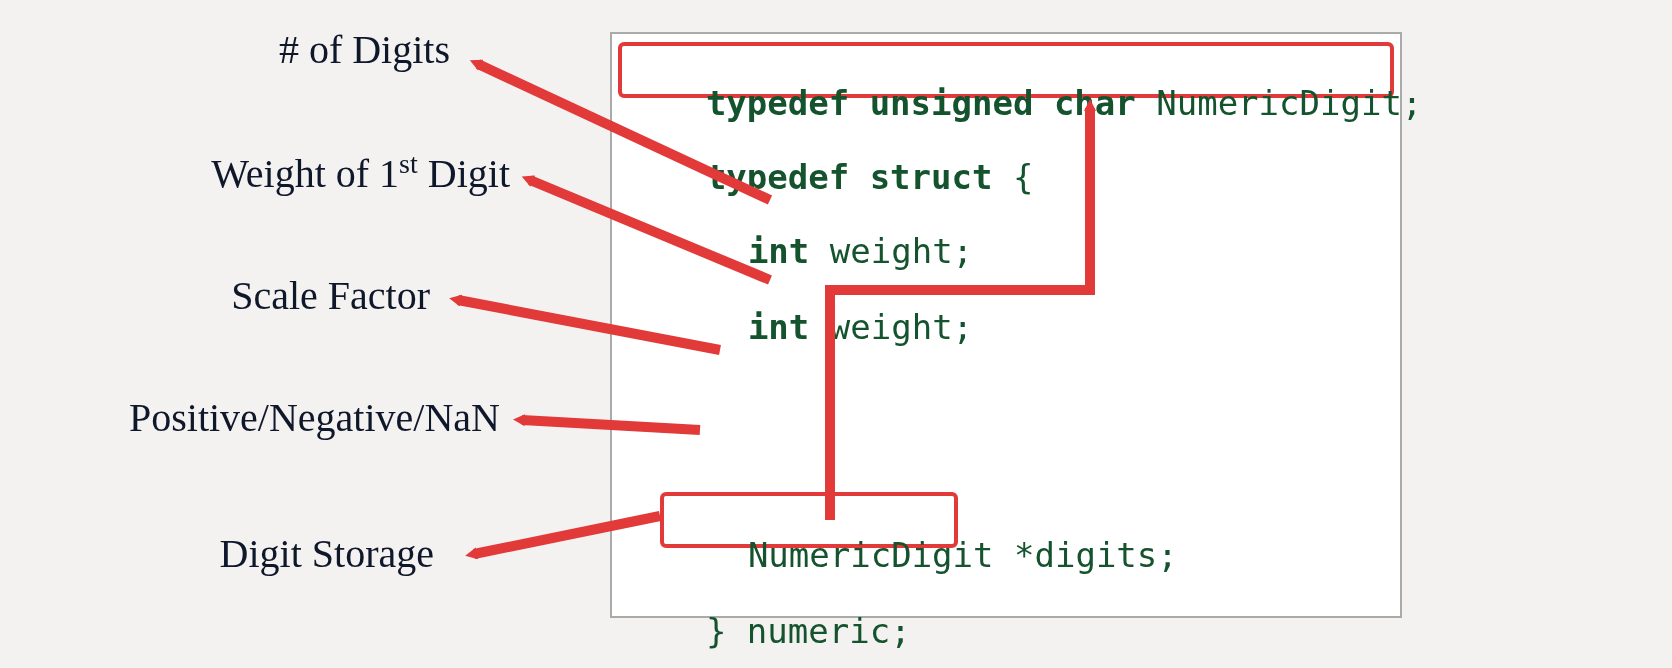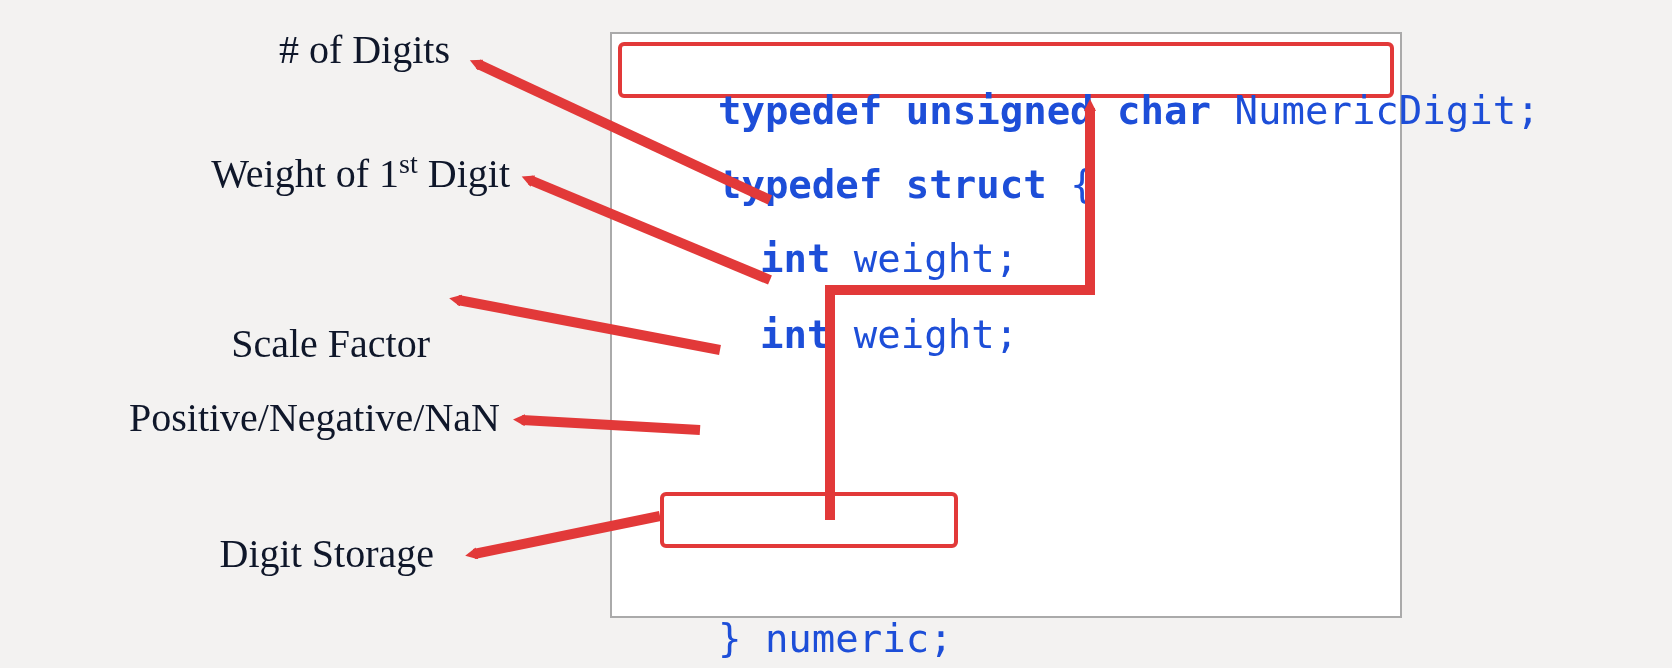--- a/index.html
+++ b/index.html
@@ -26,23 +26,23 @@
   .code-box {
     position: absolute;
     left: 610px;
     top: 32px;
     width: 792px;
     height: 586px;
     background: #ffffff;
     border: 2px solid #aaa;
     box-sizing: border-box;
     font-family: 'Menlo', 'Consolas', 'DejaVu Sans Mono', monospace;
-    font-size: 39px;
+    font-size: 34px;
     line-height: 1.0;
-    color: #1d4ed8;
+    color: #14532d;
   }
   .code-line {
     position: absolute;
     left: 12px;
     white-space: pre;
   }
   .code-line .kw { font-weight: 700; }
   .hl-box {
     position: absolute;
     border: 4px solid #e23939;
@@ -60,21 +60,21 @@
 </style>
 </head>
 <body>
 
 <div class="label" style="left:80px; top:26px; width:370px;"># of Digits</div>
 
 <div class="label" style="left:20px; top:148px; width:490px;">
   <span>Weight of 1</span><sup>st</sup><span> Digit</span>
 </div>
 
-<div class="label" style="left:100px; top:272px; width:330px;margin-top:48px;">Scale Factor</div>
+<div class="label" style="left:100px; top:272px; width:330px;">Scale Factor</div>
 
 <div class="label" style="left:10px; top:394px; width:490px;">Positive/Negative/NaN</div>
 
 <div class="label" style="left:64px; top:530px; width:370px;">Digit Storage</div>
 
 <div class="code-box">
 
   <div class="hl-box" style="left:6px; top:8px; width:776px; height:56px;"></div>
 
   <div class="hl-box" style="left:48px; top:458px; width:298px; height:56px;"></div>
@@ -83,20 +83,23 @@
     <span class="kw">typedef unsigned char </span><span>NumericDigit;</span>
   </div>
   <div class="code-line" style="top:92px;">
     <span class="kw">typedef struct </span><span>{</span>
   </div>
   <div class="code-line" style="top:166px; padding-left:42px;">
     <span class="kw">int </span><span>weight;</span>
   </div>
   <div class="code-line" style="top:242px; padding-left:42px;">
     <span class="kw">int </span><span>weight;</span>
+  </div>
+  <div class="code-line" style="top:470px; padding-left:42px;">
+    <span>NumericDigit </span><span>*digits;</span>
   </div>
   <div class="code-line" style="top:546px;">
     <span>} </span><span>numeric;</span>
   </div>
 </div>
 
 <svg class="overlay" viewBox="0 0 1672 668">
   <defs>
     <marker id="arrowhead" markerWidth="14" markerHeight="14" refX="3" refY="6" orient="auto" markerUnits="userSpaceOnUse">
       <path d="M0,0 L12,6 L0,12 Z" fill="#e23939"></path>

